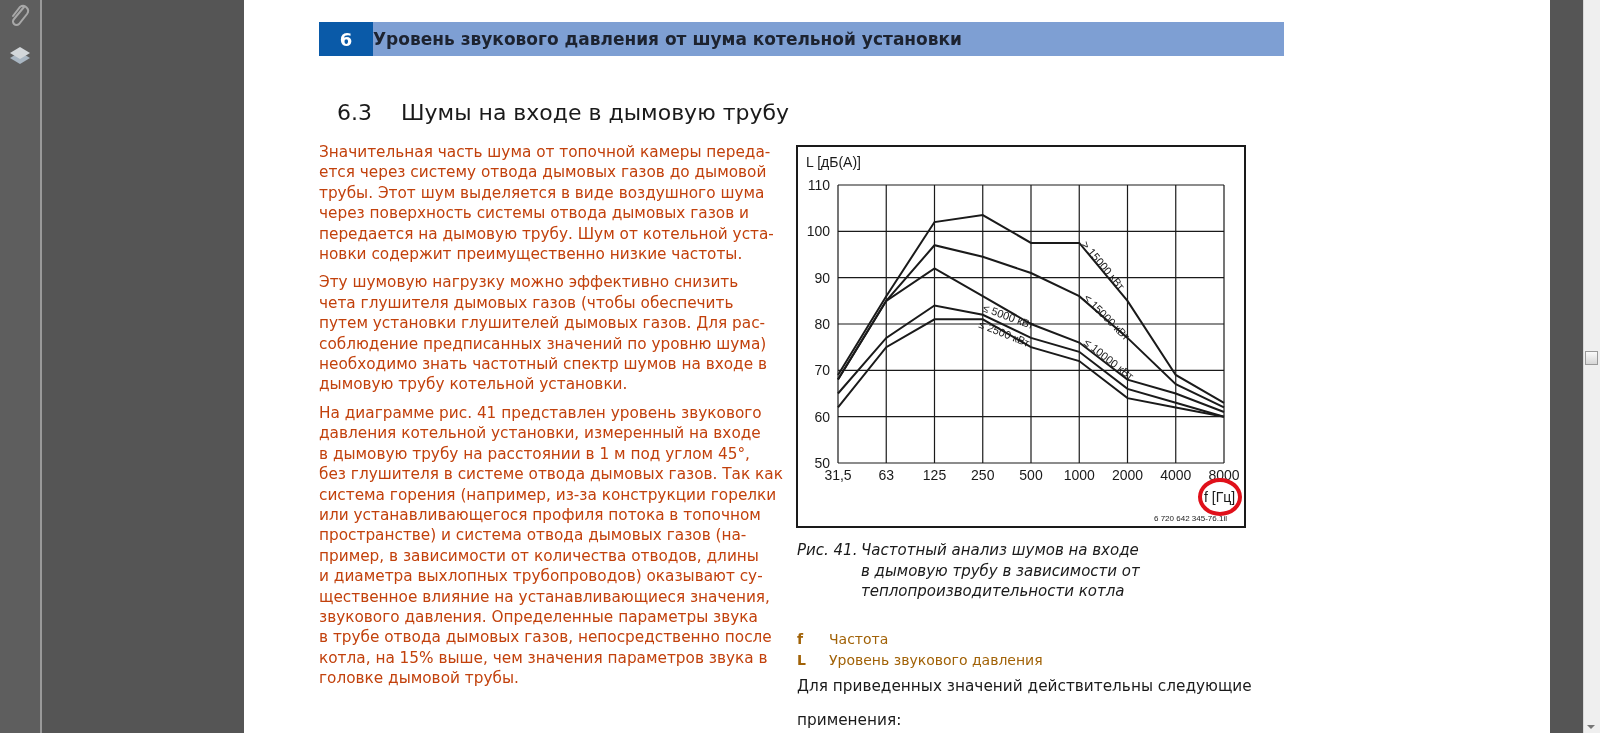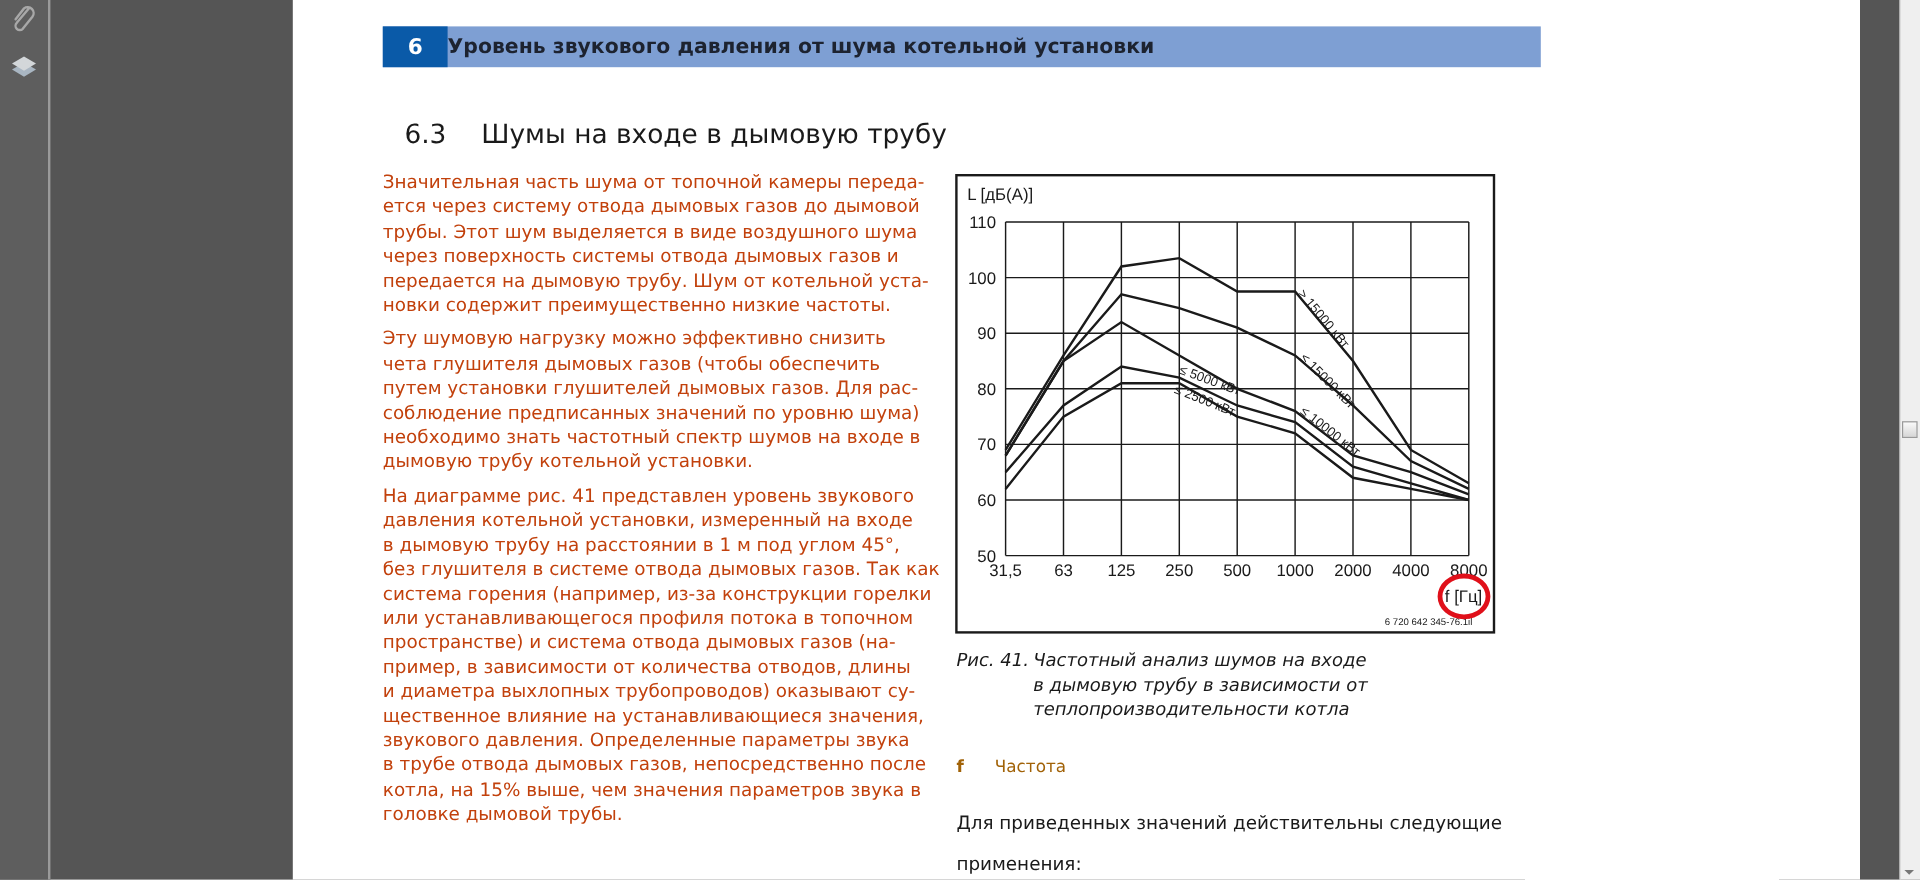--- a/index.html
+++ b/index.html
@@ -148,20 +148,21 @@
   <div class="red-circle"></div>
 
   <div class="caption">
     <span class="lbl">Рис. 41.</span><span>Частотный анализ шумов на входе</span>
     <span class="indent">в дымовую трубу в зависимости от</span>
     <span class="indent">теплопроизводительности котла</span>
   </div>
 
   <div class="legend-defs">
     <div><span class="key">f</span><span>Частота</span></div>
+    <div><span class="key">L</span><span>Уровень звукового давления</span></div>
   </div>
 
   <div class="bottom-text">Для приведенных значений действительны следующие</div>
   <div class="bottom-text2">применения:</div>
 </div>
 
 <div class="right-scroll">
   <div class="scroll-thumb"></div>
   <div class="scroll-arrow"></div>
 </div>

